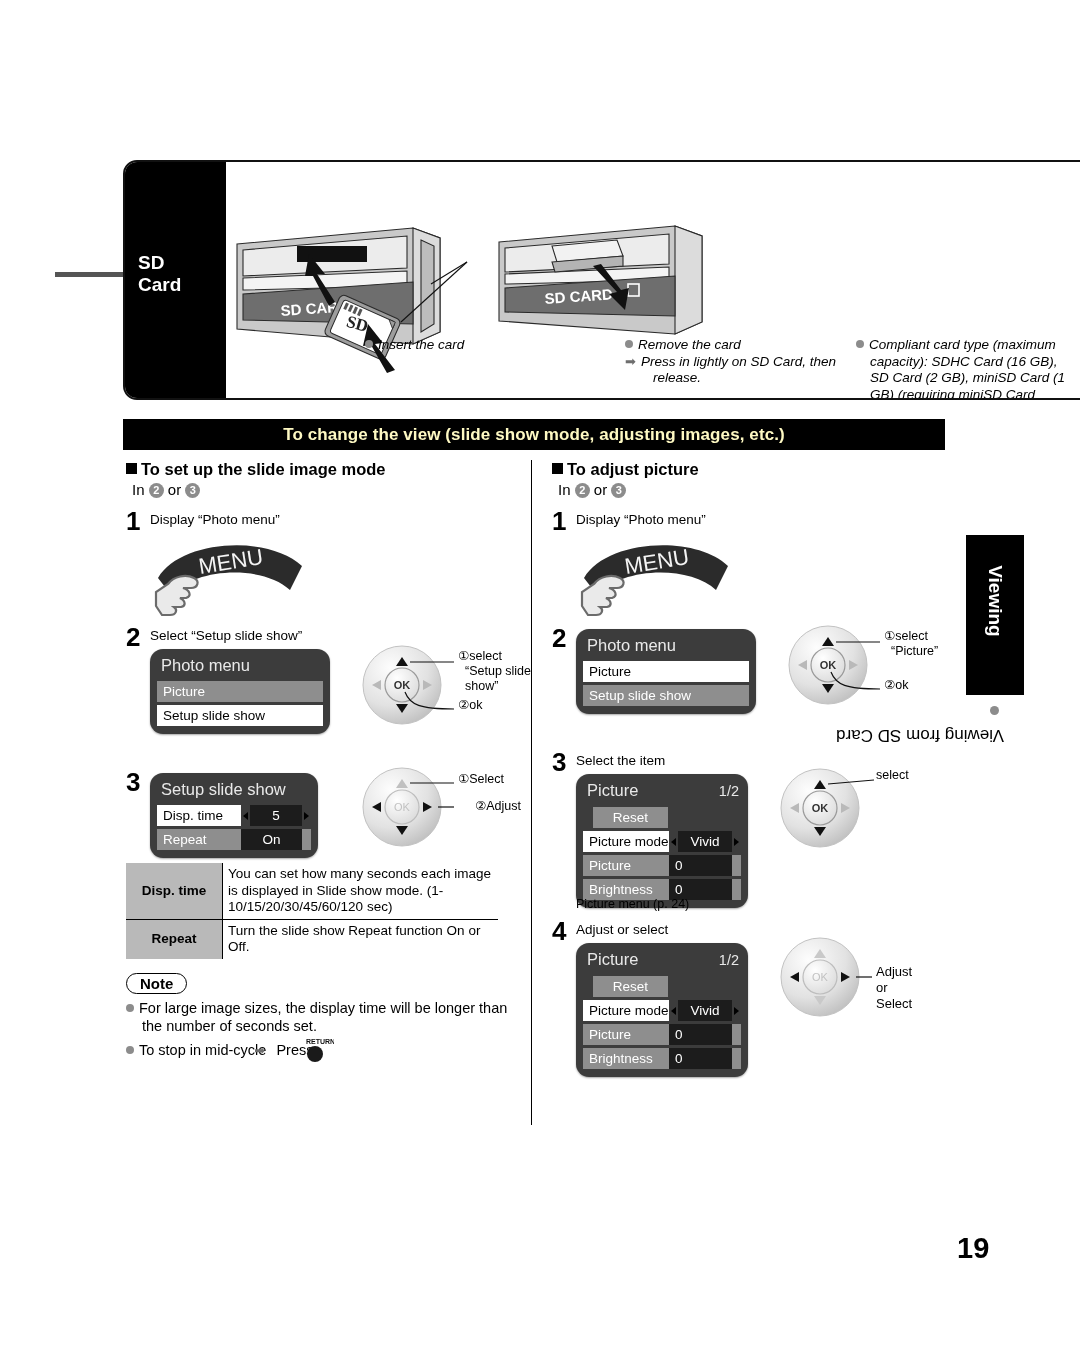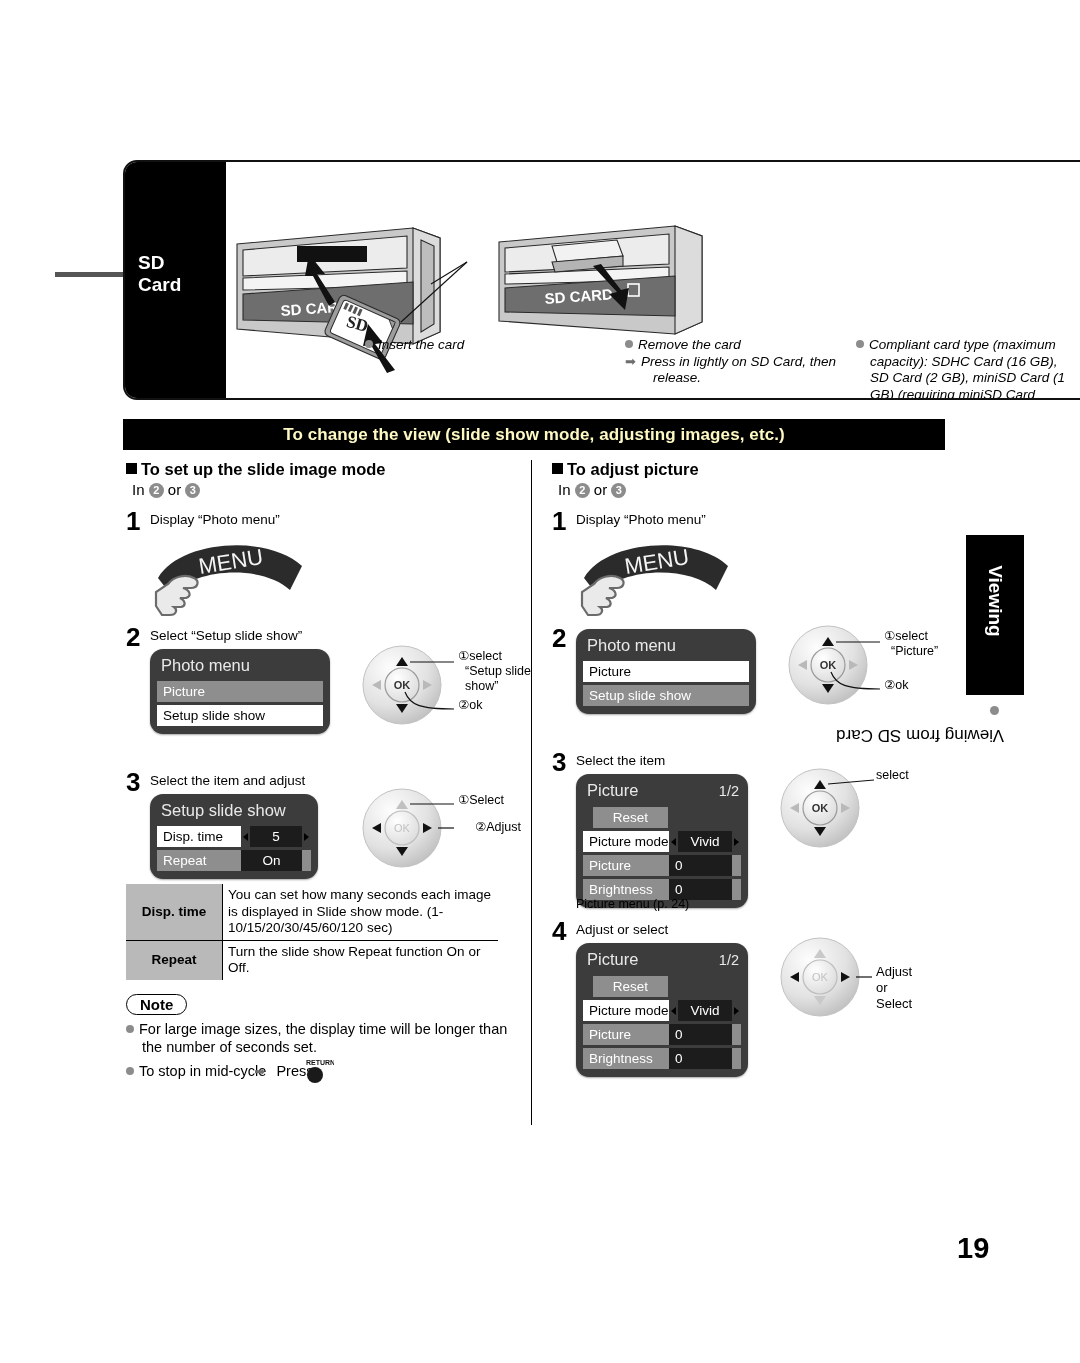--- a/index.html
+++ b/index.html
@@ -261,21 +261,20 @@
           <div style="position:absolute;left:100px;top:52px;font-size:12.5px;">
             <span>②ok</span>
           </div>
         </div>
       </div>
     </div>
 
     
     <div class="step" style="margin-top:50px;">
       <div class="step-n">3</div>
-      <div class="step-t">Select the item and adjust</div>
 
       <div style="position:relative;margin-left:24px;margin-top:5px;height:80px;">
         <div class="osd" style="position:absolute;left:0;top:0;width:168px;">
           <div class="osd-title">
               <span>Setup slide show</span>
             </div>
           <div class="osd-row">
             <div class="cell-white" style="flex:0 0 84px;">Disp. time</div>
             <div class="tri-l"></div>
             <div class="cell-dark" style="flex:1;">5</div>

